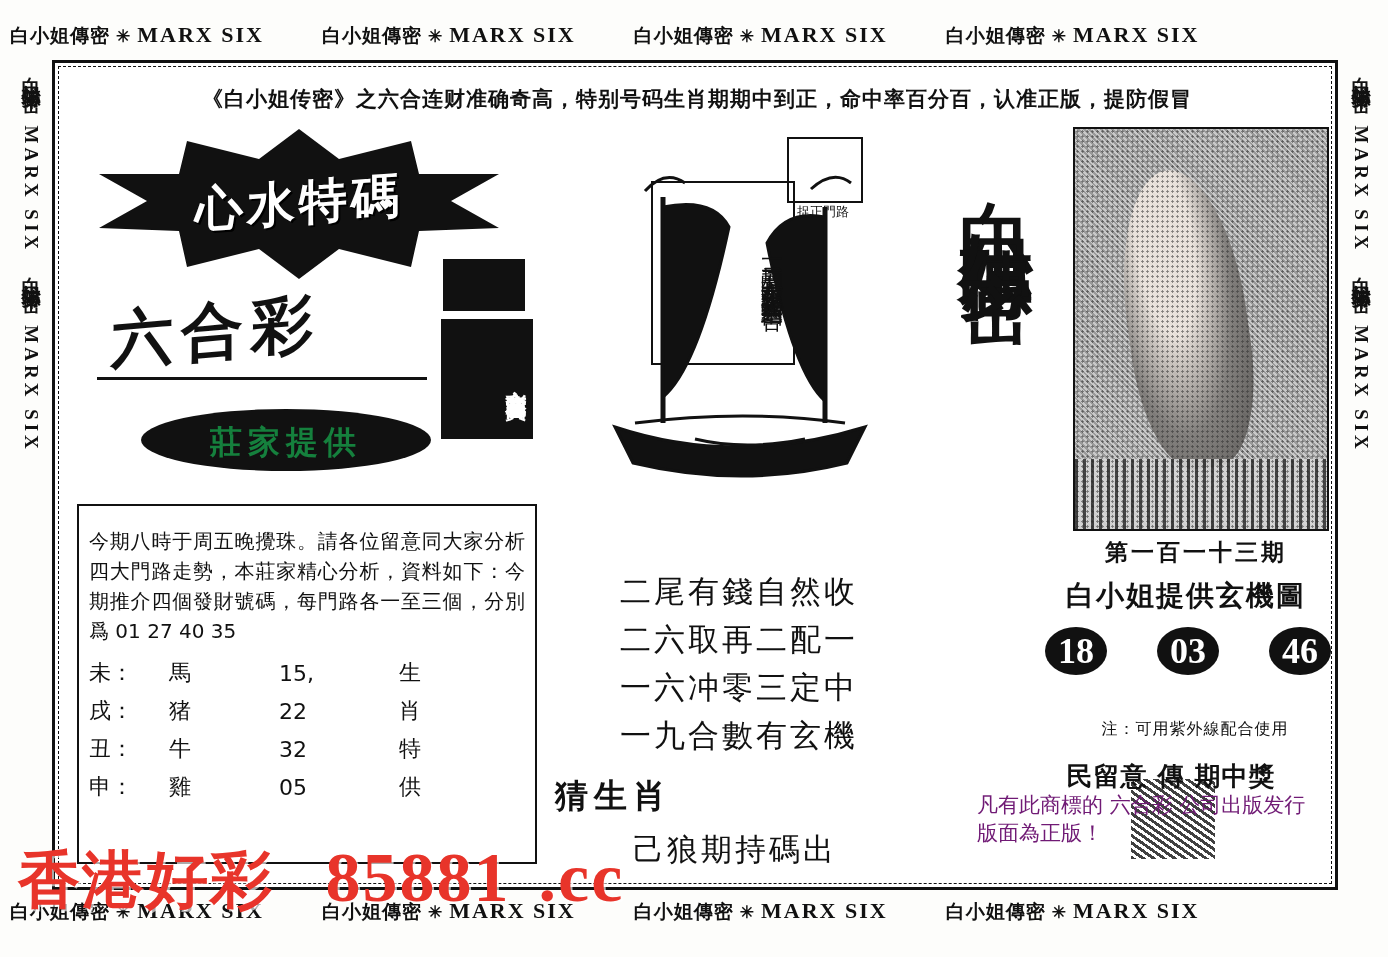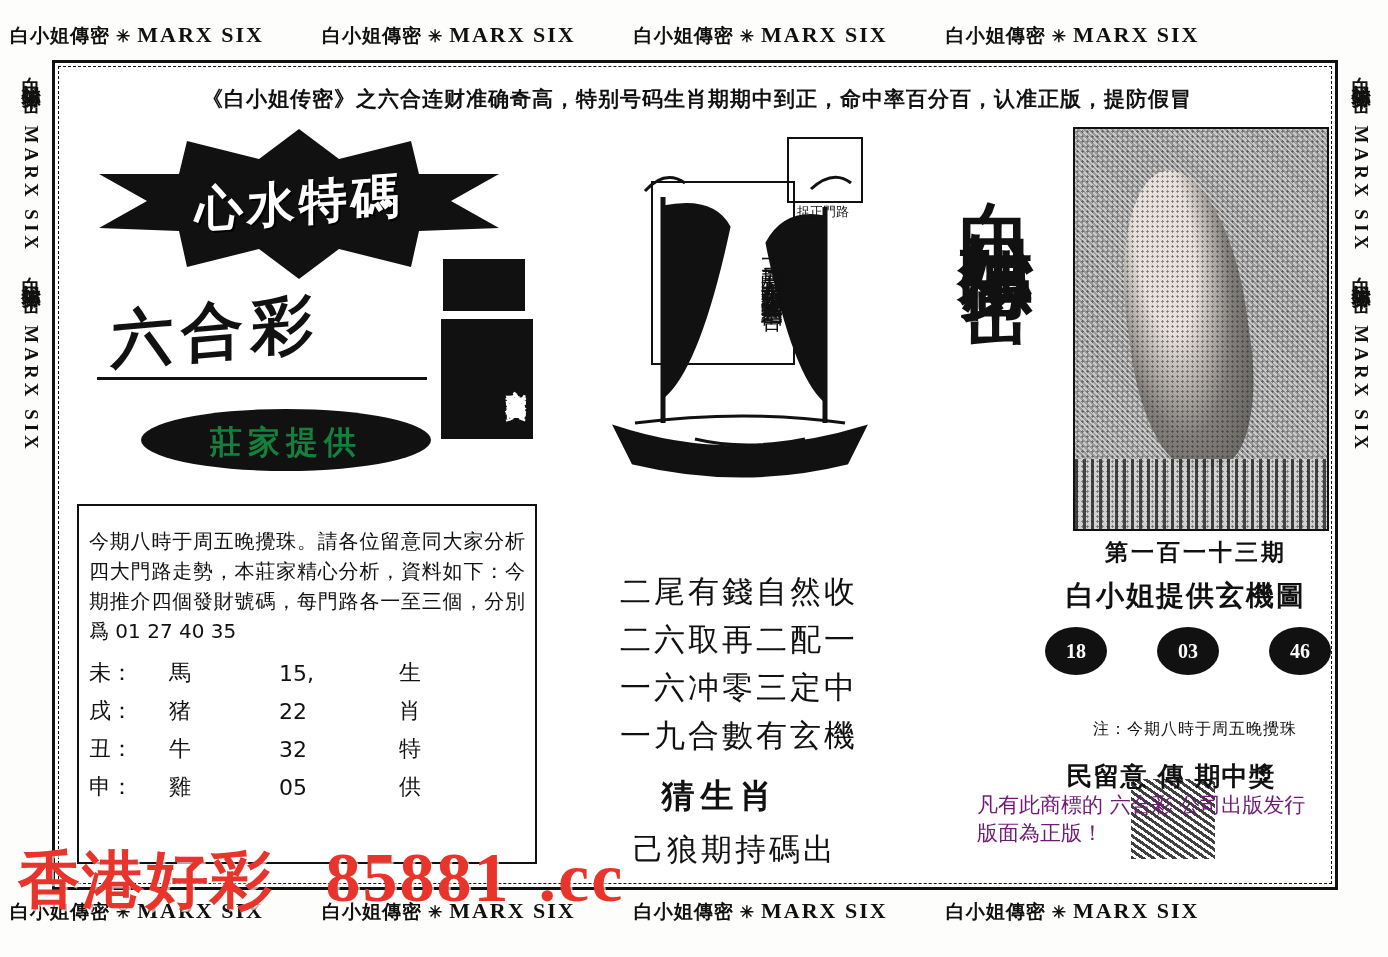--- a/index.html
+++ b/index.html
@@ -159,21 +159,21 @@
     font-family:"DejaVu Sans",sans-serif;
   }
   .poem-lines{
     position:absolute;left:4px;top:448px;width:360px;
   }
   .poem-lines div{
     font-size:31px;line-height:48px;color:#111;letter-spacing:3px;
     font-family:"DejaVu Sans",sans-serif;text-align:center;
   }
   .mid-h2{
-    position:absolute;left:0;top:655px;width:330px;text-align:center;
+    position:absolute;left:0;top:655px;width:330px;text-align:left;
     font-size:33px;font-weight:bold;color:#111;letter-spacing:6px;
     font-family:"DejaVu Sans",sans-serif;
   }
   .mid-last{
     position:absolute;left:0;top:710px;width:360px;text-align:center;
     font-size:31px;color:#111;letter-spacing:3px;
     font-family:"DejaVu Sans",sans-serif;
   }
 
   
@@ -222,21 +222,21 @@
     font-family:"DejaVu Sans",sans-serif;
   }
   .balls{
     position:absolute;left:130px;top:508px;width:286px;
     display:flex;justify-content:space-between;
   }
   .ball{
     width:62px;height:48px;border-radius:50%;
     background:#111;color:#fff;
     display:flex;align-items:center;justify-content:center;
-    font-size:20px;font-weight:bold;
+    font-size:36px;font-weight:bold;
     font-family:"Liberation Serif",serif;
   }
   .note{
     position:absolute;left:140px;top:600px;width:280px;text-align:center;
     font-size:16px;color:#111;letter-spacing:1px;
     font-family:"DejaVu Sans",sans-serif;
   }
   .footline1{
     position:absolute;left:100px;top:640px;width:312px;
     font-size:26px;font-weight:bold;color:#111;letter-spacing:1px;
@@ -371,21 +371,21 @@
 
       <div class="issue">第一百一十三期</div>
       <div class="provider">白小姐提供玄機圖</div>
 
       <div class="balls">
         <div class="ball">18</div>
         <div class="ball">03</div>
         <div class="ball">46</div>
       </div>
 
-      <div class="note">注：今期八時于周五晚攪珠</div>
+      <div class="note">注：可用紫外線配合使用</div>
       <div class="blob"></div>
       <div class="footline1">民留意 傳 期中獎</div>
       <div class="footline2">凡有此商標的 六合彩 公司出版发行 版面為正版！</div>
     </div>
 
   </div>
 
   <div id="watermark">
     <span>香港好彩</span>
     <span class="num">85881</span><span class="num">.cc</span>

